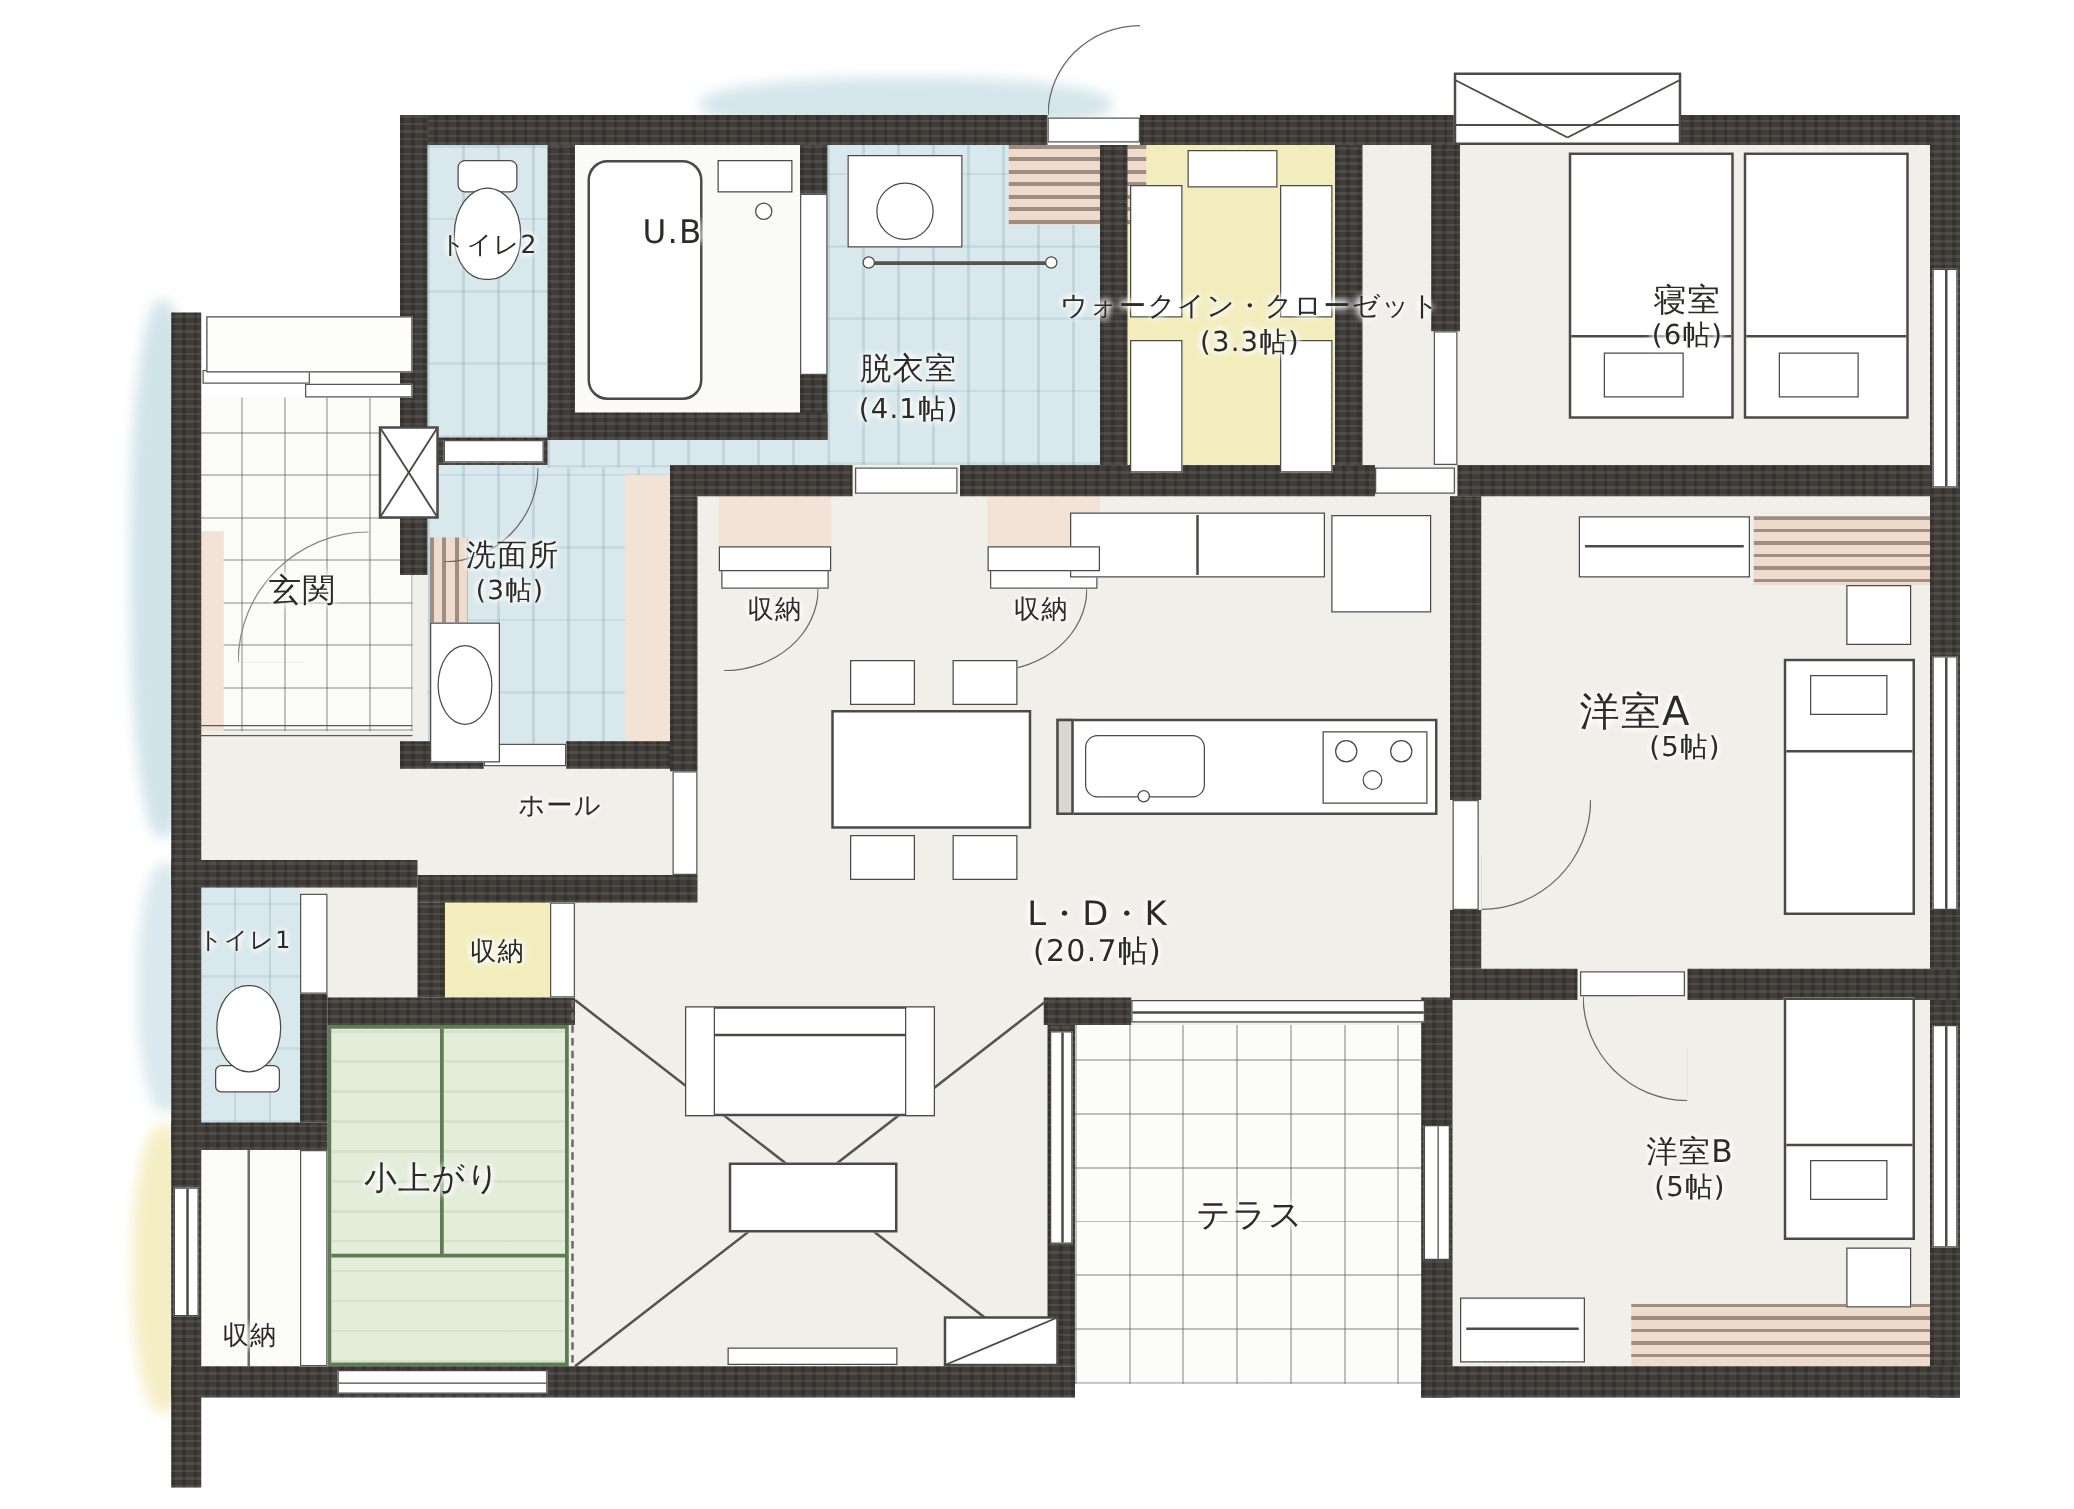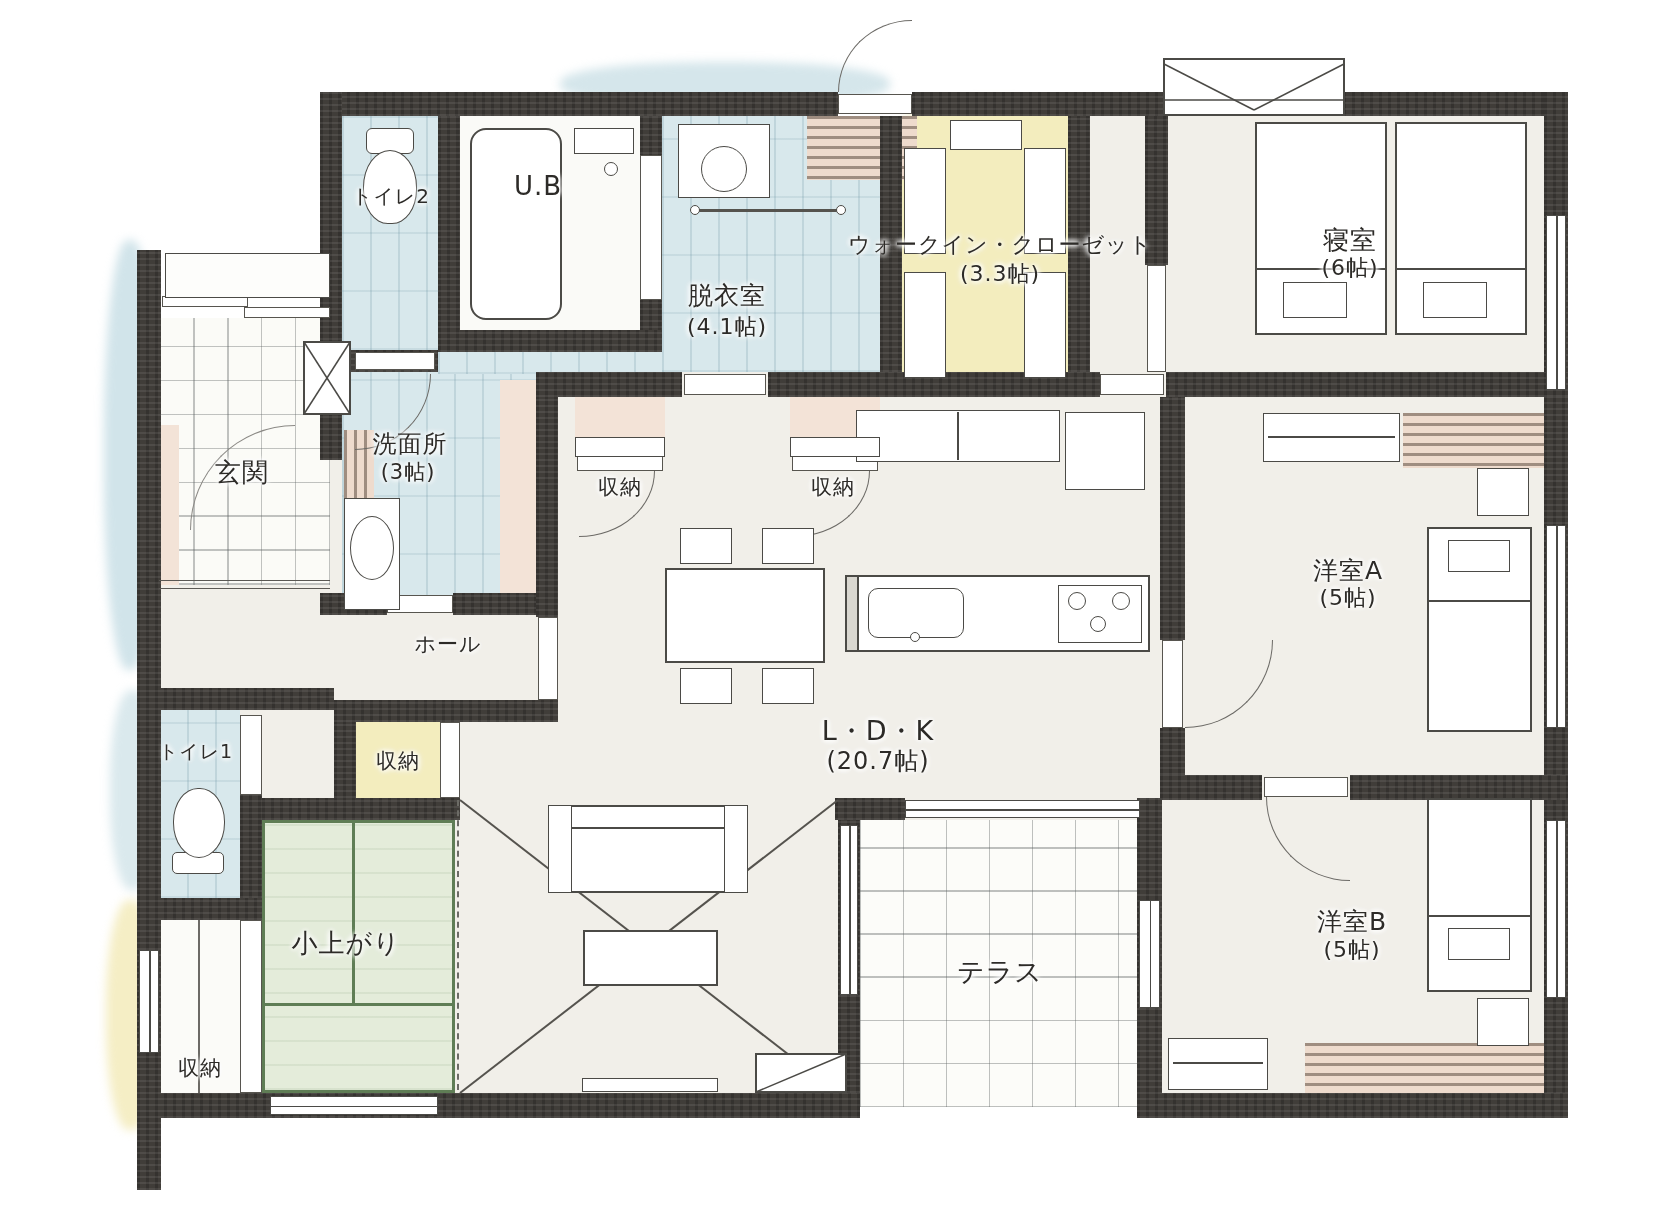--- a/index.html
+++ b/index.html
@@ -244,21 +244,21 @@
   <div class="lbl" style="left:1350px;top:240px;font-size:26px;">寝室</div>
   <div class="lbl" style="left:1350px;top:268px;font-size:22px;">(6帖)</div>
   <div class="lbl" style="left:242px;top:472px;font-size:26px;">玄関</div>
   <div class="lbl" style="left:410px;top:444px;font-size:24px;">洗面所</div>
   <div class="lbl" style="left:408px;top:472px;font-size:21px;">(3帖)</div>
   <div class="lbl" style="left:620px;top:487px;font-size:21px;">収納</div>
   <div class="lbl" style="left:833px;top:487px;font-size:21px;">収納</div>
   <div class="lbl" style="left:448px;top:644px;font-size:21px;">ホール</div>
   <div class="lbl" style="left:878px;top:731px;font-size:27px;">L・D・K</div>
   <div class="lbl" style="left:878px;top:761px;font-size:24px;">(20.7帖)</div>
-  <div class="lbl" style="left:1348px;top:570px;font-size:25px;">洋室A</div>
+  <div class="lbl" style="left:1308px;top:570px;font-size:32px;">洋室A</div>
   <div class="lbl" style="left:1348px;top:598px;font-size:22px;">(5帖)</div>
   <div class="lbl" style="left:196px;top:752px;font-size:19px;">トイレ1</div>
   <div class="lbl" style="left:346px;top:943px;font-size:26px;">小上がり</div>
   <div class="lbl" style="left:398px;top:761px;font-size:21px;">収納</div>
   <div class="lbl" style="left:200px;top:1068px;font-size:21px;">収納</div>
   <div class="lbl" style="left:1000px;top:972px;font-size:27px;">テラス</div>
   <div class="lbl" style="left:1352px;top:921px;font-size:25px;">洋室B</div>
   <div class="lbl" style="left:1352px;top:950px;font-size:22px;">(5帖)</div>
 
 </div>

